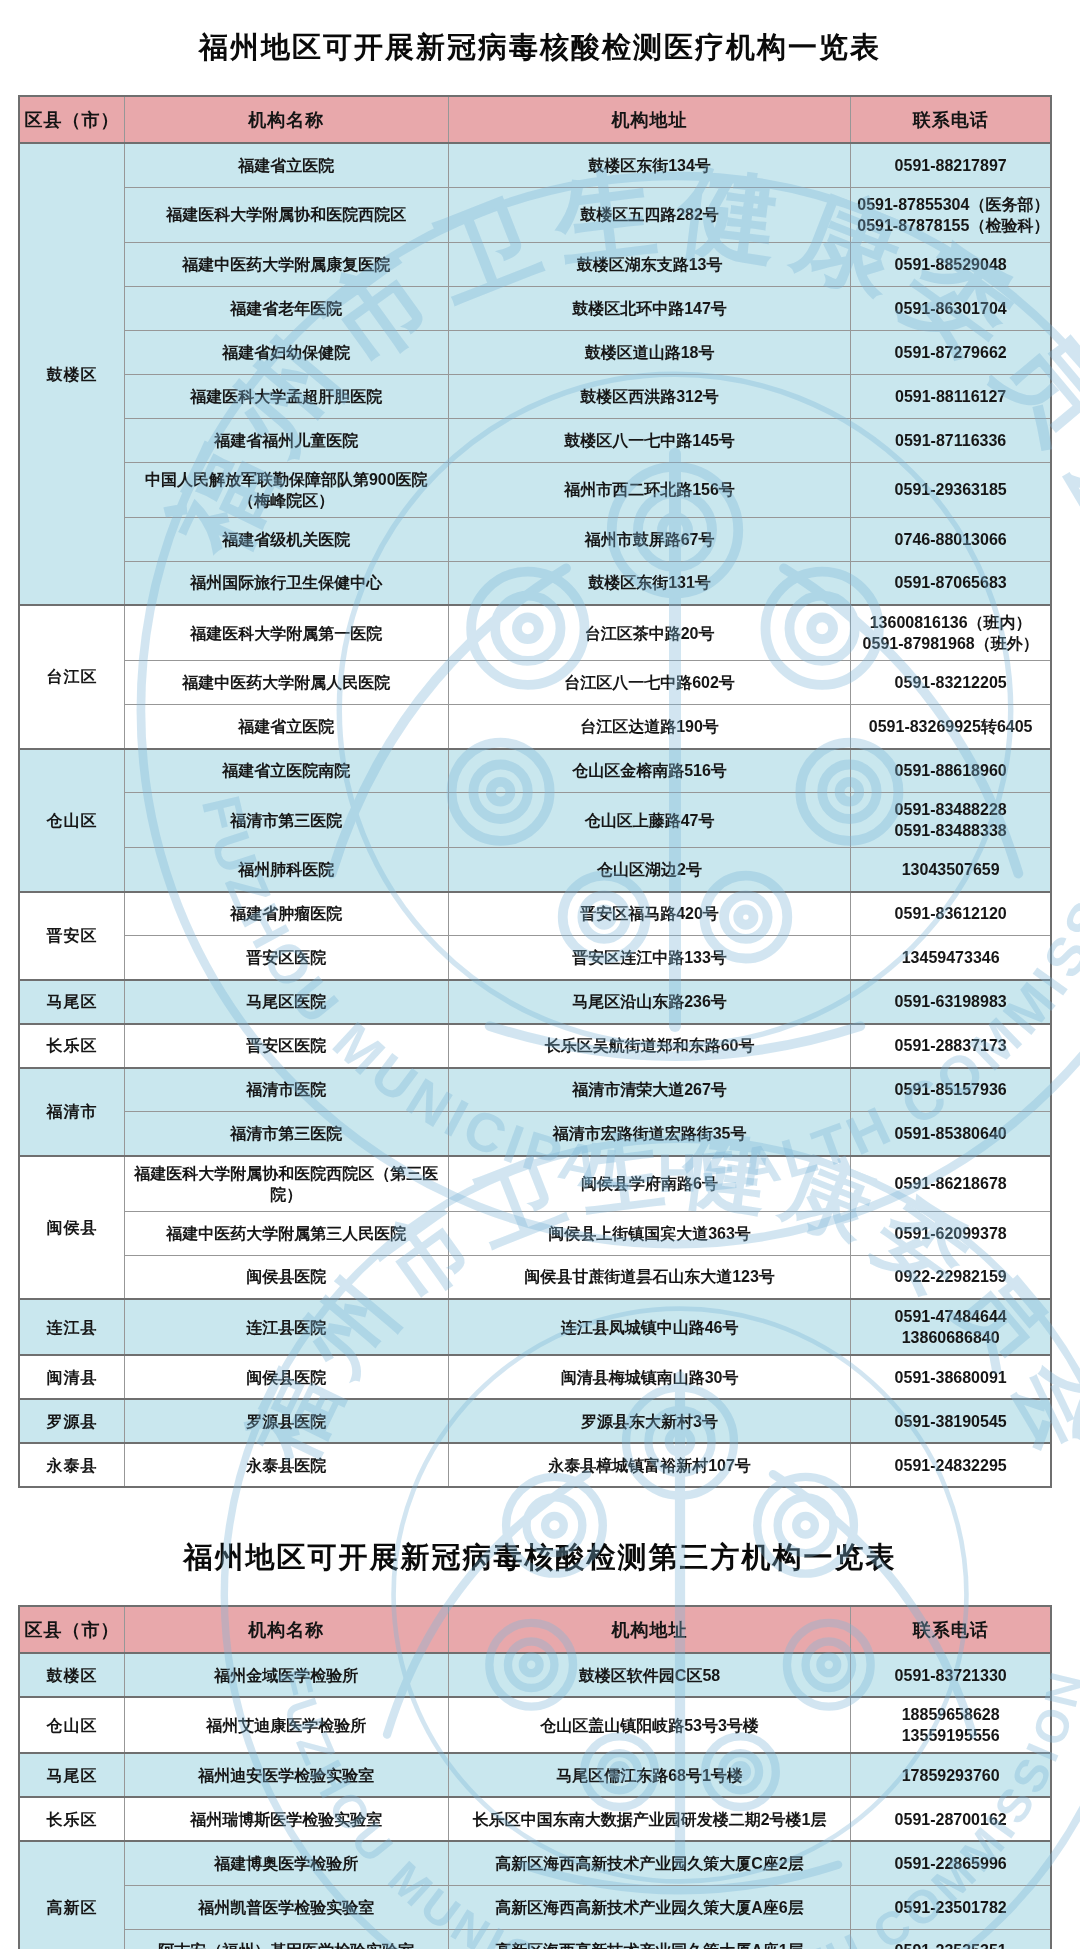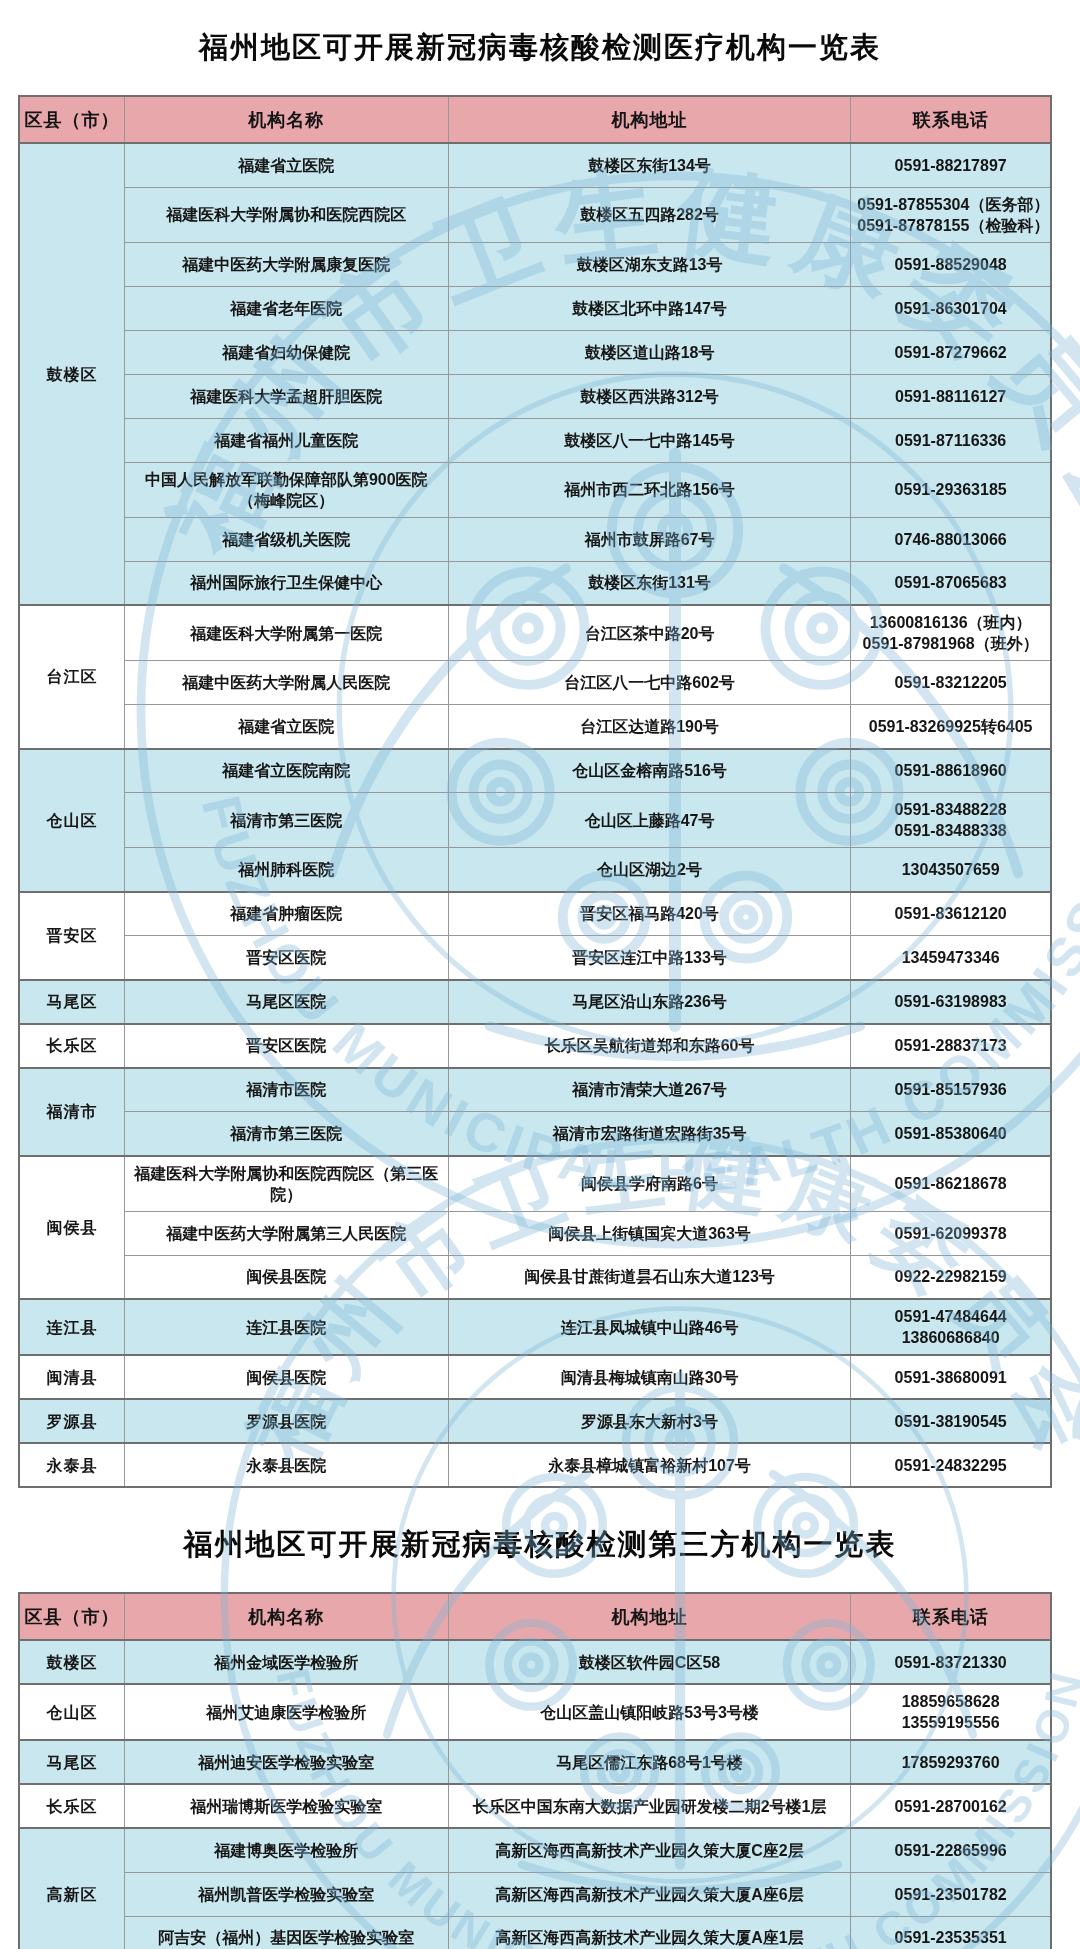--- a/index.html
+++ b/index.html
@@ -16,21 +16,21 @@
   .doc-title {
     text-align: center;
     font-weight: bold;
     color: var(--title_color, #0a0a0a);
     font-size: 29px;
     letter-spacing: 2px;
     margin: 0;
     padding: 0;
   }
   #title1 { padding-top: 28px; padding-bottom: 27px; }
-  #title2 { padding-top: 37px; padding-bottom: 27px; }
+  #title2 { padding-top: 50px; padding-bottom: 27px; }
 
   table.roster {
     width: 1034px;
     margin-left: 18px;
     border-collapse: collapse;
     table-layout: fixed;
     border: 2px solid var(--border_dark, #6f6f6f);
     position: relative;
     z-index: 1;
   }

